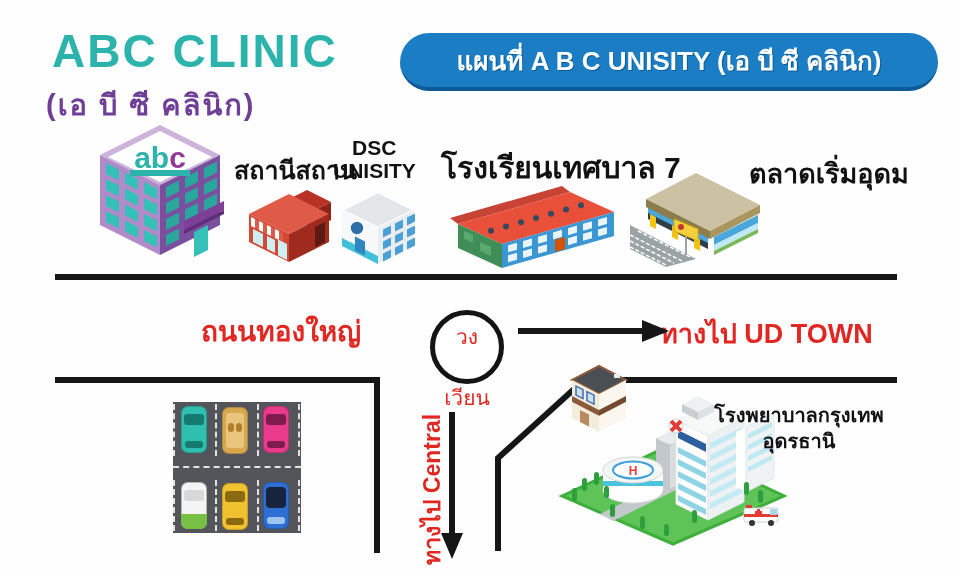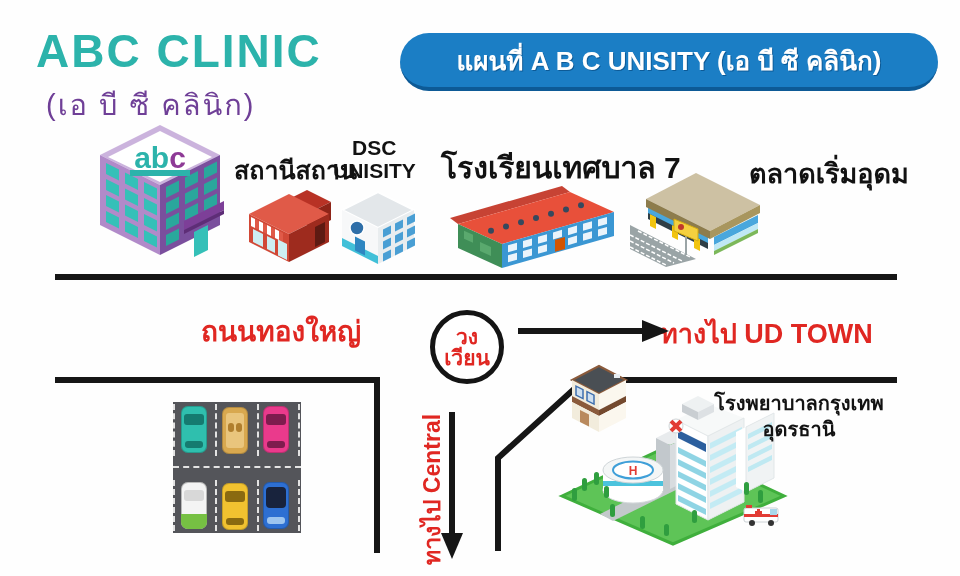--- a/index.html
+++ b/index.html
@@ -2,49 +2,49 @@
 <html><head>
 <meta charset="utf-8">
 <style>
   html,body{margin:0;padding:0;background:#ffffff;}
   .stage{position:relative;width:960px;height:576px;background:#fefefe;overflow:hidden;
          font-family:"Liberation Sans", sans-serif;}
   .stage svg{display:block;}
   .abs{position:absolute;}
 
   
-  .page-title{left:36px;top:24px;font-size:46px;font-weight:800;letter-spacing:2px;color:#2cb3ab;}
-  .page-subtitle{left:46px;top:82px;font-size:29px;font-weight:400;letter-spacing:2px;color:#6f3f97;}
+  .page-title{left:52px;top:24px;font-size:46px;font-weight:800;letter-spacing:2px;color:#2cb3ab;}
+  .page-subtitle{left:46px;top:82px;font-size:29px;font-weight:700;letter-spacing:2px;color:#6f3f97;}
   .banner{left:400px;top:33px;width:538px;height:58px;background:#1b7ec5;border-radius:30px;
           border-bottom:4px solid #0d5a96;box-sizing:border-box;display:flex;align-items:center;
           justify-content:center;color:#ffffff;font-size:26px;font-weight:700;
           text-shadow:1px 1px 0 #0d5a96;}
 
   
   .lm-label{color:#121212;font-weight:700;white-space:nowrap;}
   .coffee-label{left:234px;top:150px;font-size:25px;}
   .dsc1{left:352px;top:136px;font-size:21px;}
   .dsc2{left:333px;top:159px;font-size:21px;}
   .school-label{left:441px;top:144px;font-size:30px;}
   .market-label{left:749px;top:152px;font-size:27px;}
   .kinns-label{left:516px;top:343px;width:72px;text-align:center;font-size:17px;font-weight:700;line-height:1.15;}
-  .hospital-label{left:686px;top:390px;width:226px;text-align:center;font-size:20px;font-weight:700;line-height:1.3;color:#121212;}
+  .hospital-label{left:686px;top:402px;width:226px;text-align:center;font-size:20px;font-weight:700;line-height:1.3;color:#121212;}
 
   
   .red-txt{color:#e02722;font-weight:800;white-space:nowrap;}
   .road-name{left:193px;top:309px;font-size:28px;margin-left:8px;}
   .udtown{left:660px;top:312px;font-size:27px;}
   .central{left:357px;top:472px;width:150px;text-align:center;font-size:23px;
            transform:rotate(-90deg);transform-origin:center;}
 
   
   .roundabout{left:430px;top:310px;width:74px;height:74px;border:5px solid #141414;border-radius:50%;
               background:#ffffff;box-sizing:border-box;display:flex;flex-direction:column;
               align-items:center;justify-content:center;line-height:1.02;z-index:4;}
-  .roundabout div{color:#e02722;font-size:21px;font-weight:700;}
+  .roundabout div{color:#e02722;font-size:21px;font-weight:400;margin-top:40px;}
 
   
   .parking{left:173px;top:402px;width:128px;height:131px;background:#54555a;z-index:2;}
   .stall-v{position:absolute;width:0;border-left:2px dashed #e3e3e3;}
   .stall-v.top{top:2px;height:52px;}
   .stall-v.bot{top:78px;height:51px;}
   .aisle{position:absolute;left:0;right:0;top:64px;border-top:2px dashed #e3e3e3;}
   .car{position:absolute;width:26px;height:47px;border-radius:7px;box-shadow:inset 0 0 0 1px rgba(0,0,0,.18);}
   .car span{position:absolute;border-radius:3px;}
   .ws{left:3px;right:3px;top:8px;height:11px;}

